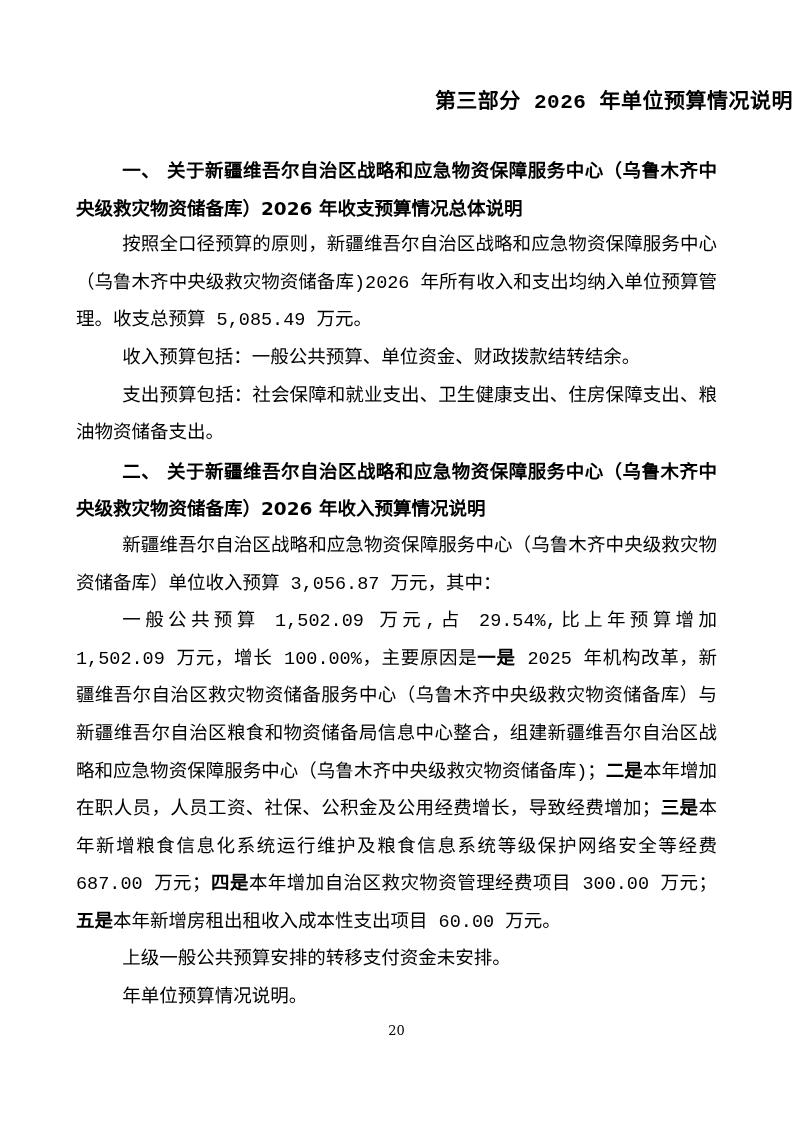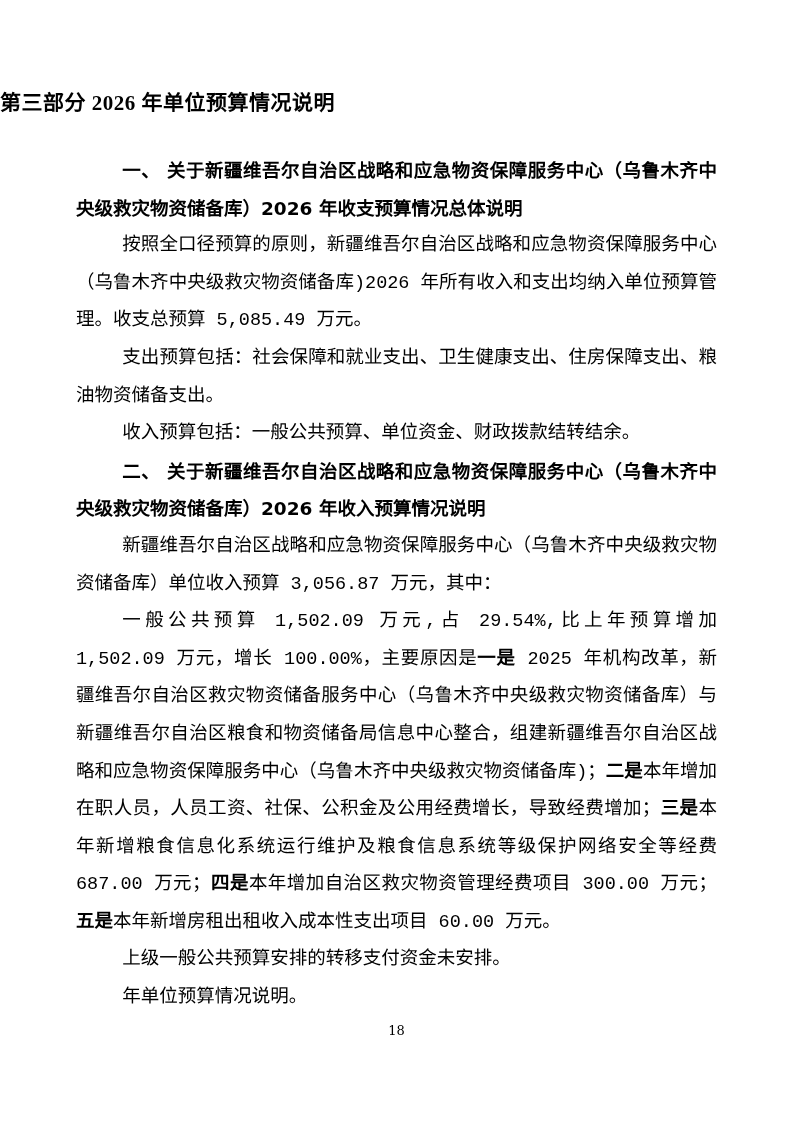--- a/index.html
+++ b/index.html
@@ -12,22 +12,22 @@
     width: 793px;
     height: 1122px;
     margin: 0 auto;
     background: #ffffff;
     color: #000000;
     overflow: hidden;
   }
   .doc-title {
     margin: 0;
     padding-top: 88px;
-    text-align: left;
-    font-family: Liberation Serif, serif;
+    text-align: right;
+    font-family: Liberation Mono, monospace;
     font-weight: 700;
     font-size: 21px;
     line-height: 30px;
     letter-spacing: 0.5px;
   }
   .doc-body {
     width: 641px;
     margin: 34px auto 0 auto;
   }
   .para {
@@ -58,23 +58,23 @@
 </style>
 </head>
 <body>
 
 <div class="page">
   <h1 class="doc-title">第三部分 2026 年单位预算情况说明</h1>
 
   <div class="doc-body">
       <p class="para heading"><span class="bold-run">一、 关于新疆维吾尔自治区战略和应急物资保障服务中心（乌鲁木齐中央级救灾物资储备库）2026 年收支预算情况总体说明</span></p>
       <p class="para body"><span>按照全口径预算的原则，新疆维吾尔自治区战略和应急物资保障服务中心（乌鲁木齐中央级救灾物资储备库)2026 年所有收入和支出均纳入单位预算管理。收支总预算 5,085.49 万元。</span></p>
+      <p class="para body"><span>收入预算包括：一般公共预算、单位资金、财政拨款结转结余。</span></p>
       <p class="para body"><span>支出预算包括：社会保障和就业支出、卫生健康支出、住房保障支出、粮油物资储备支出。</span></p>
-      <p class="para body"><span>收入预算包括：一般公共预算、单位资金、财政拨款结转结余。</span></p>
       <p class="para heading"><span class="bold-run">二、 关于新疆维吾尔自治区战略和应急物资保障服务中心（乌鲁木齐中央级救灾物资储备库）2026 年收入预算情况说明</span></p>
       <p class="para body"><span>新疆维吾尔自治区战略和应急物资保障服务中心（乌鲁木齐中央级救灾物资储备库）单位收入预算 3,056.87 万元，其中：</span></p>
       <p class="para body"><span>一般公共预算 1,502.09 万元,占 29.54%,比上年预算增加 1,502.09 万元，增长 100.00%，主要原因是</span><span class="bold-run">一是</span><span> 2025 年机构改革，新疆维吾尔自治区救灾物资储备服务中心（乌鲁木齐中央级救灾物资储备库）与新疆维吾尔自治区粮食和物资储备局信息中心整合，组建新疆维吾尔自治区战略和应急物资保障服务中心（乌鲁木齐中央级救灾物资储备库)；</span><span class="bold-run">二是</span><span>本年增加在职人员，人员工资、社保、公积金及公用经费增长，导致经费增加；</span><span class="bold-run">三是</span><span>本年新增粮食信息化系统运行维护及粮食信息系统等级保护网络安全等经费 687.00 万元；</span><span class="bold-run">四是</span><span>本年增加自治区救灾物资管理经费项目 300.00 万元；</span><span class="bold-run">五是</span><span>本年新增房租出租收入成本性支出项目 60.00 万元。</span></p>
       <p class="para body"><span>上级一般公共预算安排的转移支付资金未安排。</span></p>
       <p class="para body"><span>年单位预算情况说明。</span></p>
     </div>
 
-  <div class="page-number">18</div>
+  <div class="page-number">20</div>
 </div>
 
 </body></html>

